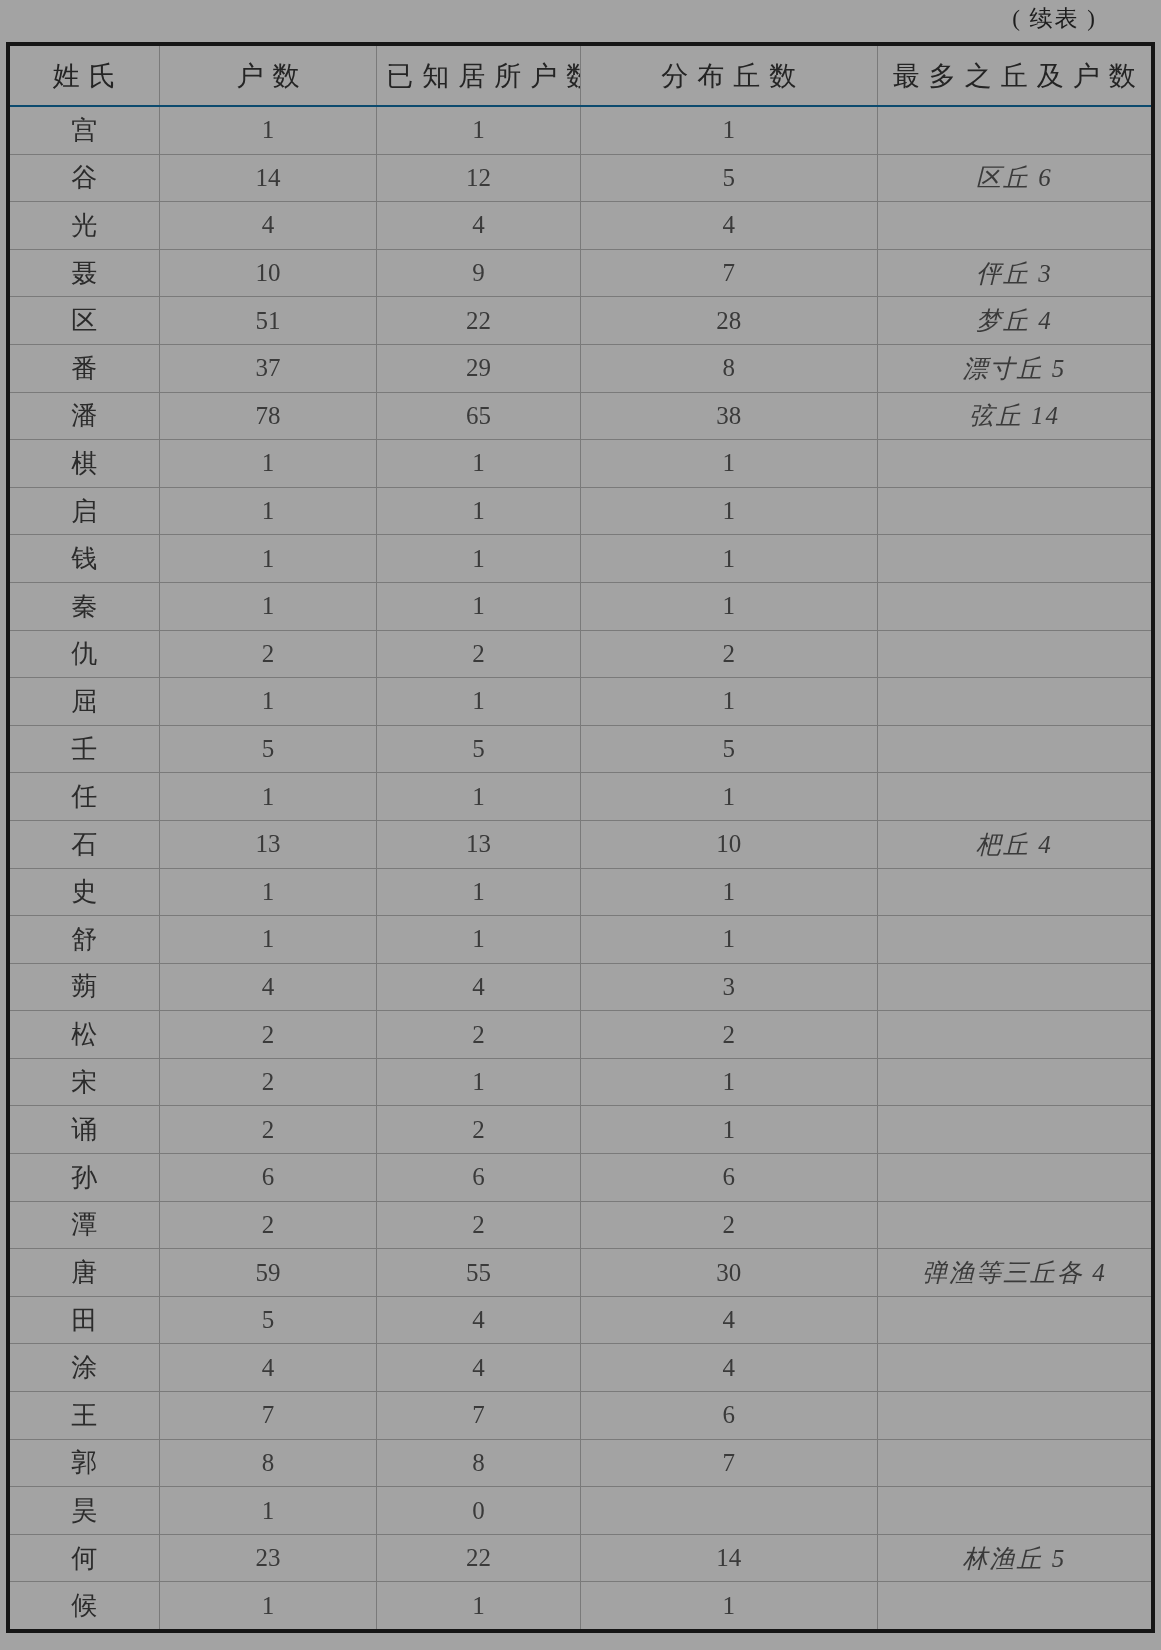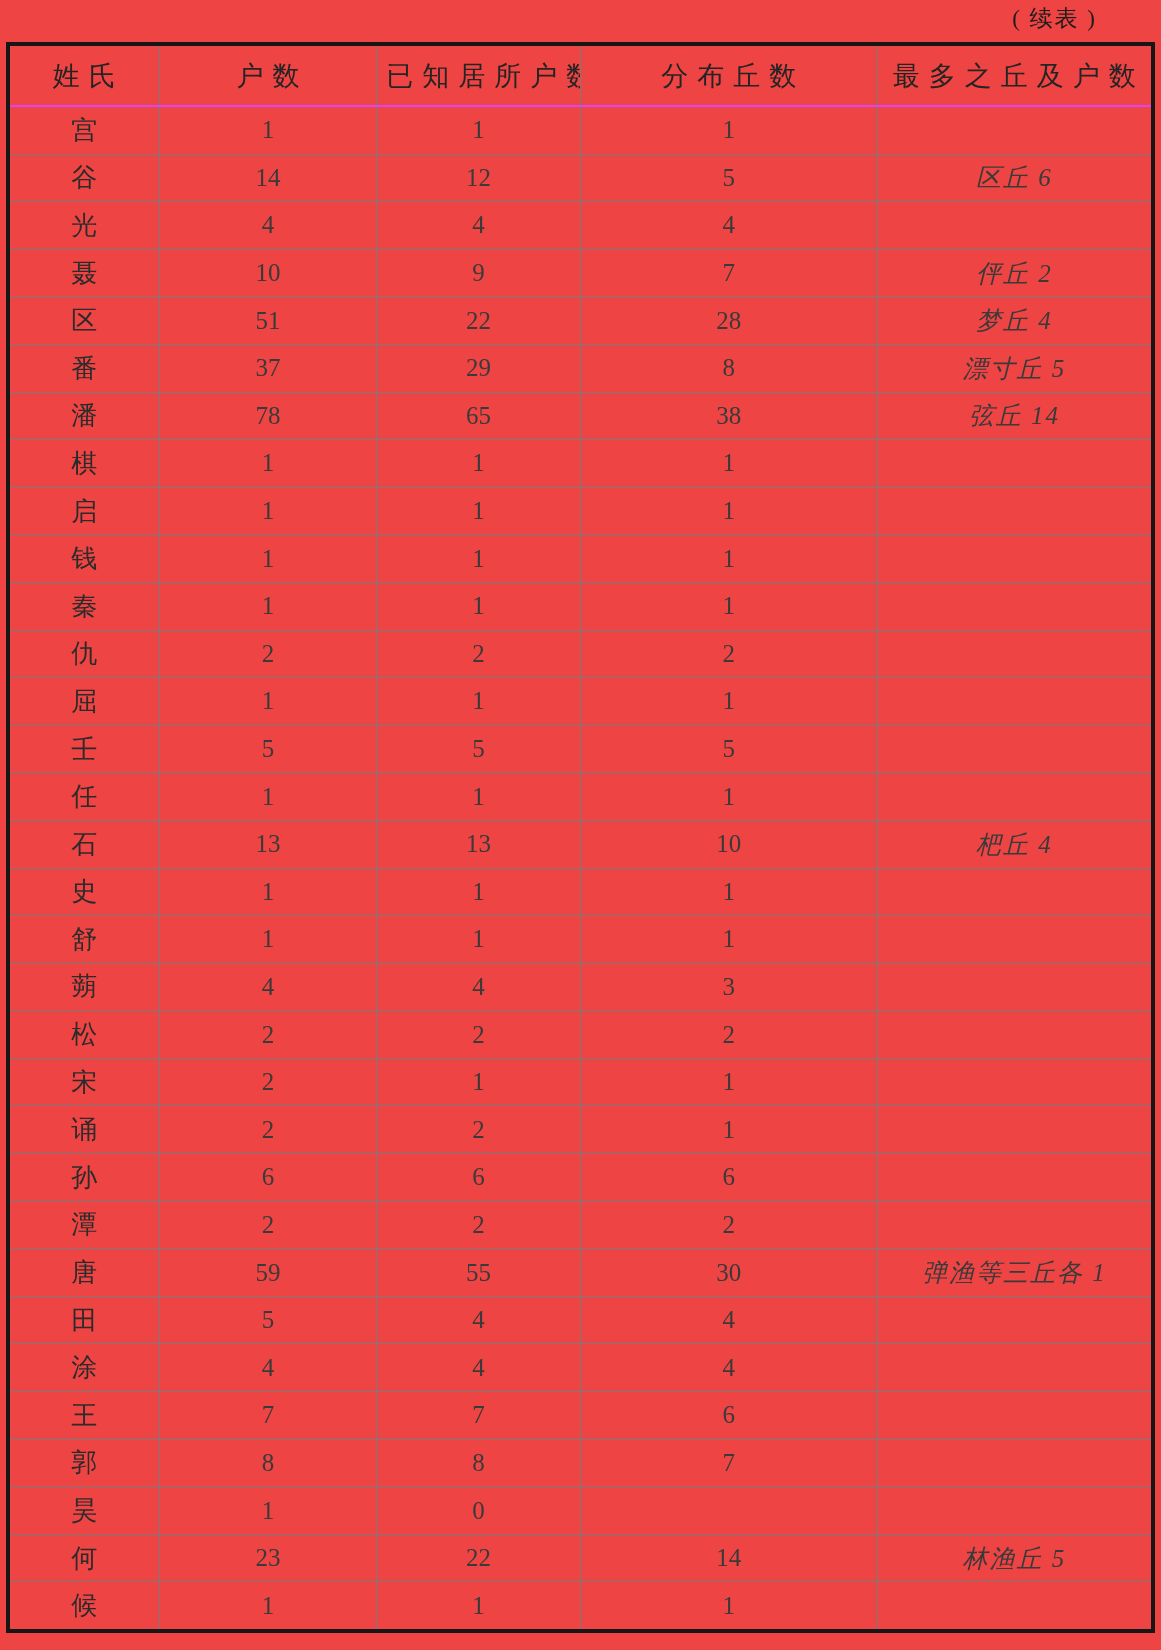--- a/index.html
+++ b/index.html
@@ -5,21 +5,21 @@
   html, body {
     margin: 0;
     padding: 0;
     background: #e8e8e8;
   }
   .page {
     position: relative;
     width: 1161px;
     height: 1650px;
     margin: 0 auto;
-    background: #ef4444;
+    background: #a3a3a3;
     font-family: "Liberation Serif", "DejaVu Serif", serif;
     color: #2f2f2f;
     overflow: hidden;
   }
   .cont-label {
     position: absolute;
     top: 3px;
     right: 64px;
     font-size: 23px;
     letter-spacing: 2px;
@@ -47,21 +47,21 @@
     overflow: hidden;
     white-space: nowrap;
   }
   thead th {
     height: 59px;
     font-size: 27px;
     font-weight: normal;
     letter-spacing: 9px;
     text-indent: 9px; 
     color: #242424;
-    border-bottom: 2px solid #d946ef;
+    border-bottom: 2px solid #0c4a6e;
   }
   tbody td {
     height: 46.6px;
     font-size: 25px;
     color: #3a3a3a;
   }
   tbody td.surname-cell {
     font-size: 26px;
     color: #2b2b2b;
   }
@@ -114,21 +114,21 @@
           <td class="households-cell">4</td>
           <td class="known-residence-cell">4</td>
           <td class="mound-count-cell">4</td>
           <td class="largest-cell"></td>
         </tr>
         <tr>
           <td class="surname-cell">聂</td>
           <td class="households-cell">10</td>
           <td class="known-residence-cell">9</td>
           <td class="mound-count-cell">7</td>
-          <td class="largest-cell">伻丘 2</td>
+          <td class="largest-cell">伻丘 3</td>
         </tr>
         <tr>
           <td class="surname-cell">区</td>
           <td class="households-cell">51</td>
           <td class="known-residence-cell">22</td>
           <td class="mound-count-cell">28</td>
           <td class="largest-cell">梦丘 4</td>
         </tr>
         <tr>
           <td class="surname-cell">番</td>
@@ -261,21 +261,21 @@
           <td class="households-cell">2</td>
           <td class="known-residence-cell">2</td>
           <td class="mound-count-cell">2</td>
           <td class="largest-cell"></td>
         </tr>
         <tr>
           <td class="surname-cell">唐</td>
           <td class="households-cell">59</td>
           <td class="known-residence-cell">55</td>
           <td class="mound-count-cell">30</td>
-          <td class="largest-cell">弹渔等三丘各 1</td>
+          <td class="largest-cell">弹渔等三丘各 4</td>
         </tr>
         <tr>
           <td class="surname-cell">田</td>
           <td class="households-cell">5</td>
           <td class="known-residence-cell">4</td>
           <td class="mound-count-cell">4</td>
           <td class="largest-cell"></td>
         </tr>
         <tr>
           <td class="surname-cell">涂</td>

